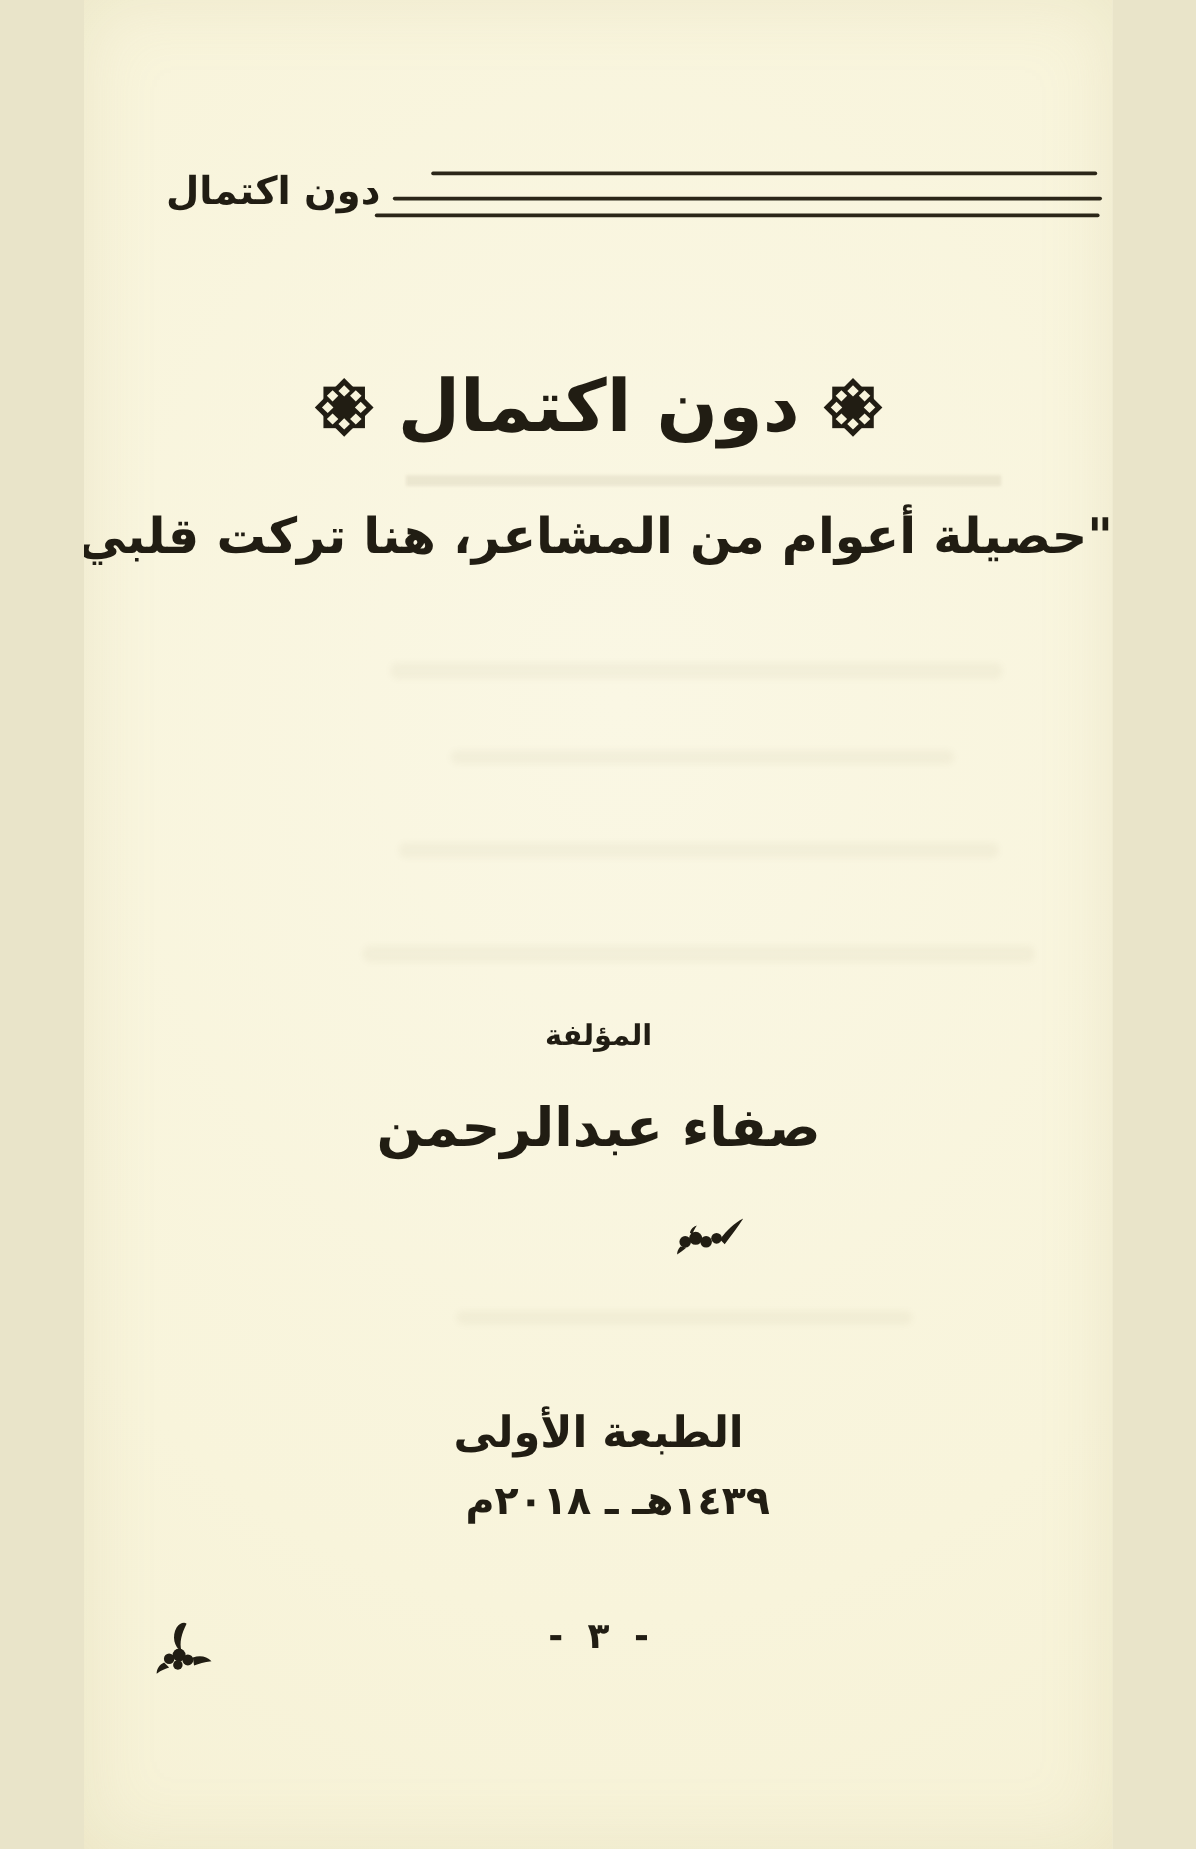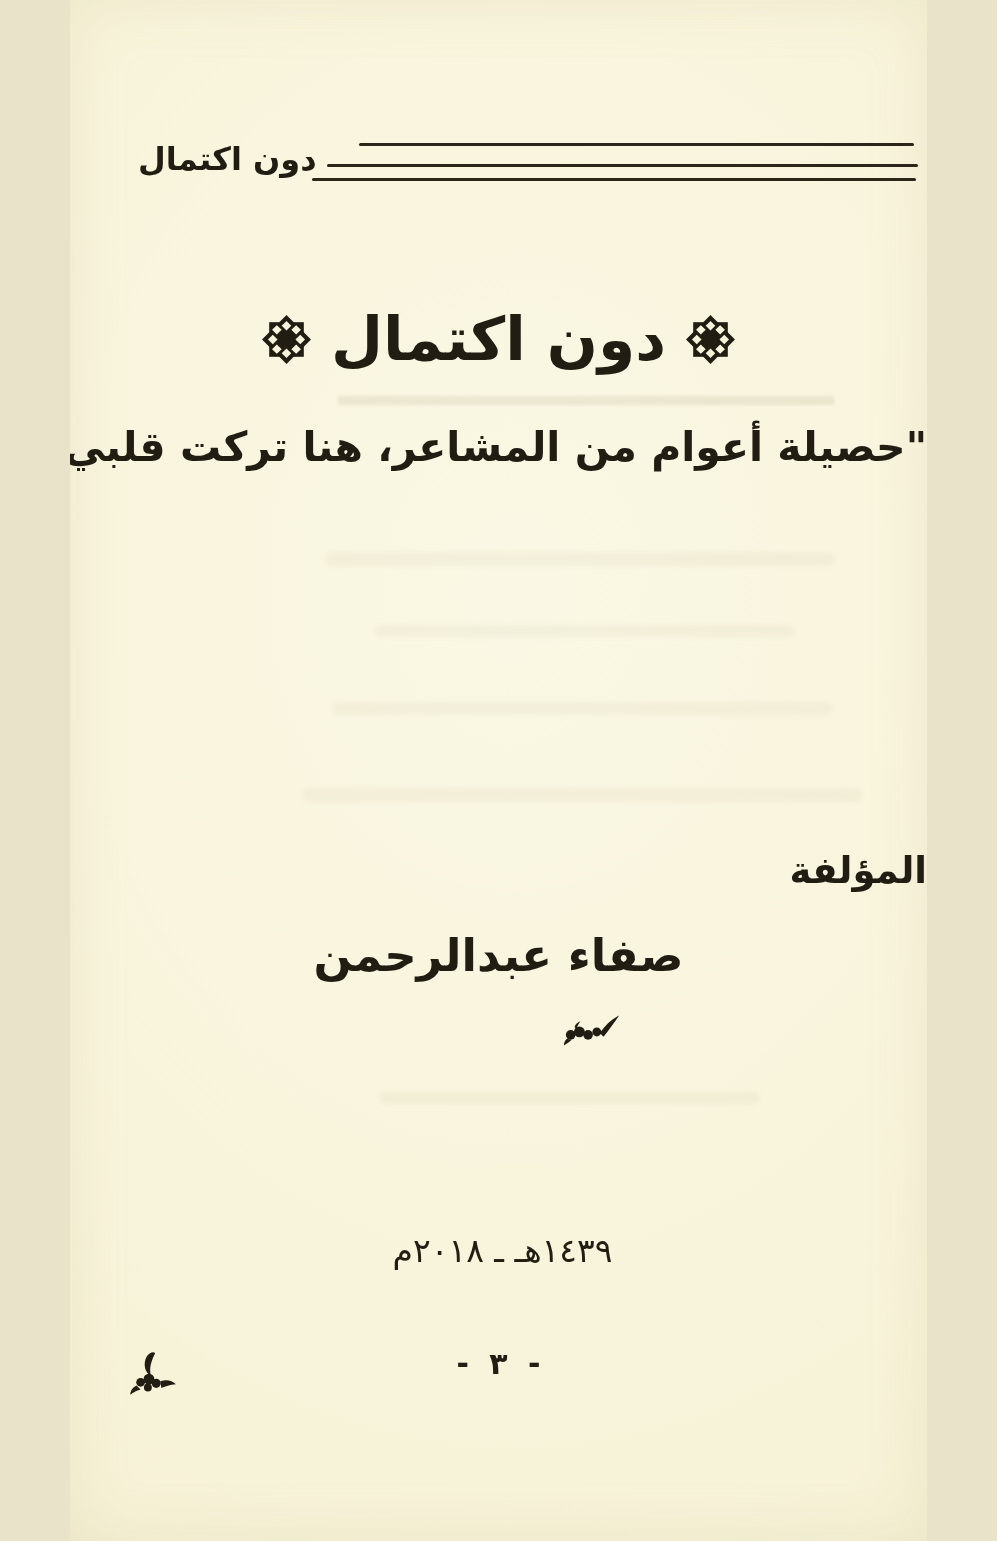--- a/index.html
+++ b/index.html
@@ -92,33 +92,32 @@
     filter: blur(2.5px);
     border-radius: 6px;
   }
 
   
   .author-label {
     position: absolute;
     top: 849px;
     left: 0;
     width: 100%;
-    text-align: right;
-    font-size: 37px;
+    text-align: center;
+    font-size: 24px;
     font-weight: bold;
   }
   .author-name {
     position: absolute;
     top: 913px;
     left: 0;
     width: 100%;
     text-align: center;
     font-size: 45px;
     font-weight: bold;
-    margin-top: 16px;
   }
   .author-flourish {
     position: absolute;
     left: 491px;
     top: 1010px;
     width: 60px;
     height: 40px;
   }
 
   
@@ -127,25 +126,25 @@
     top: 1174px;
     left: 0;
     width: 100%;
     text-align: center;
     font-size: 36px;
     font-weight: bold;
   }
   .edition-date {
     position: absolute;
     top: 1231px;
-    left: 4px;
+    left: 16px;
     width: 100%;
     text-align: center;
     font-size: 33px;
-    font-weight: normal;
+    font-weight: bold;
     direction: rtl;
   }
 
   
   .page-number {
     position: absolute;
     top: 1346px;
     left: 0;
     width: 100%;
     text-align: center;
@@ -221,20 +220,21 @@
       <circle cx="10" cy="25" r="5"></circle>
       <circle cx="19" cy="22" r="5.6"></circle>
       <circle cx="28" cy="25" r="5"></circle>
       <circle cx="37" cy="22" r="4.6"></circle>
       <path d="M40 23 C46 15 52 9 60 5 C55 13 50 19 44 27 Z"></path>
       <path d="M6 29 C4 31 3 33 3 36 C6 34 9 32 11 30 Z"></path>
       <path d="M14 17 C15 14 17 12 20 11 C18 14 17 16 16 19 Z"></path>
     </g>
   </svg>
 
+  <div class="edition-label">الطبعة الأولى</div>
   <div class="edition-date">١٤٣٩هـ ـ ٢٠١٨م</div>
 
   <div class="page-number">- ٣ -</div>
 
   <svg class="corner-orn left" viewBox="0 0 52 52" aria-hidden="true">
     <g fill="#211d13">
       <path d="M30 5 C26 13 24 20 26 27 C20 24 18 15 22 8 C24 5 28 3 30 5 Z"></path>
       <circle cx="24" cy="30" r="5.2"></circle>
       <circle cx="16" cy="33" r="4.2"></circle>
       <circle cx="31" cy="34" r="4.4"></circle>

